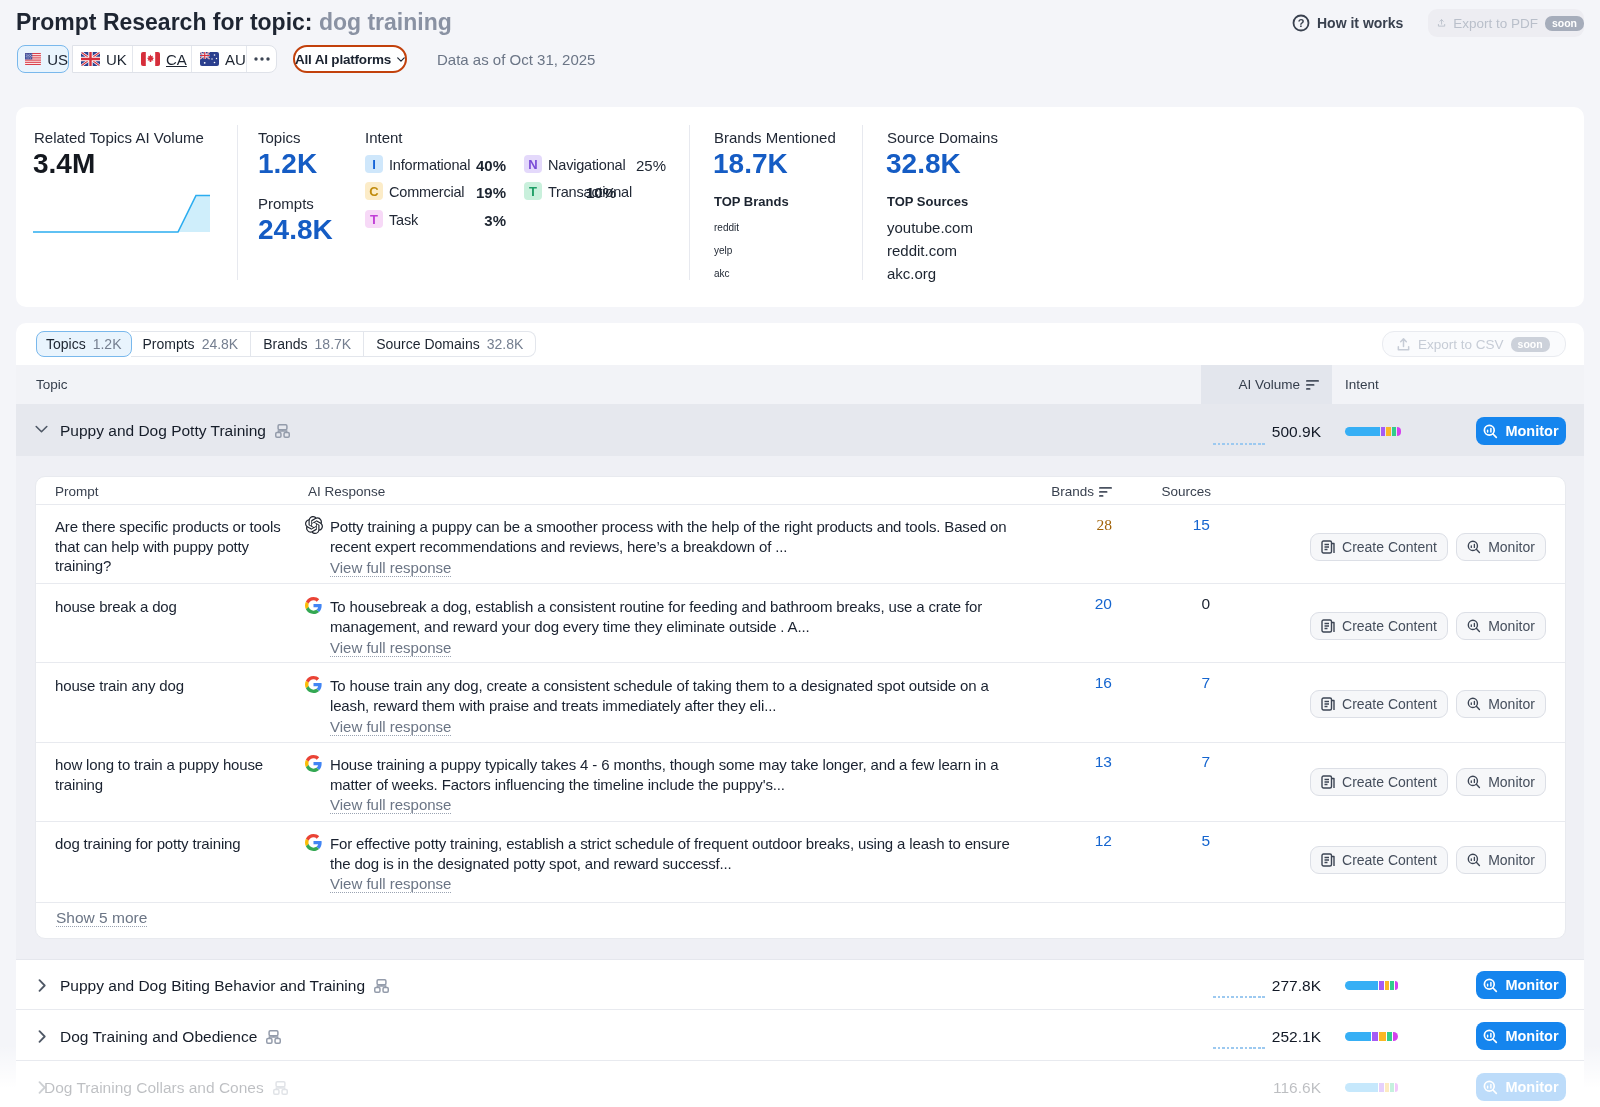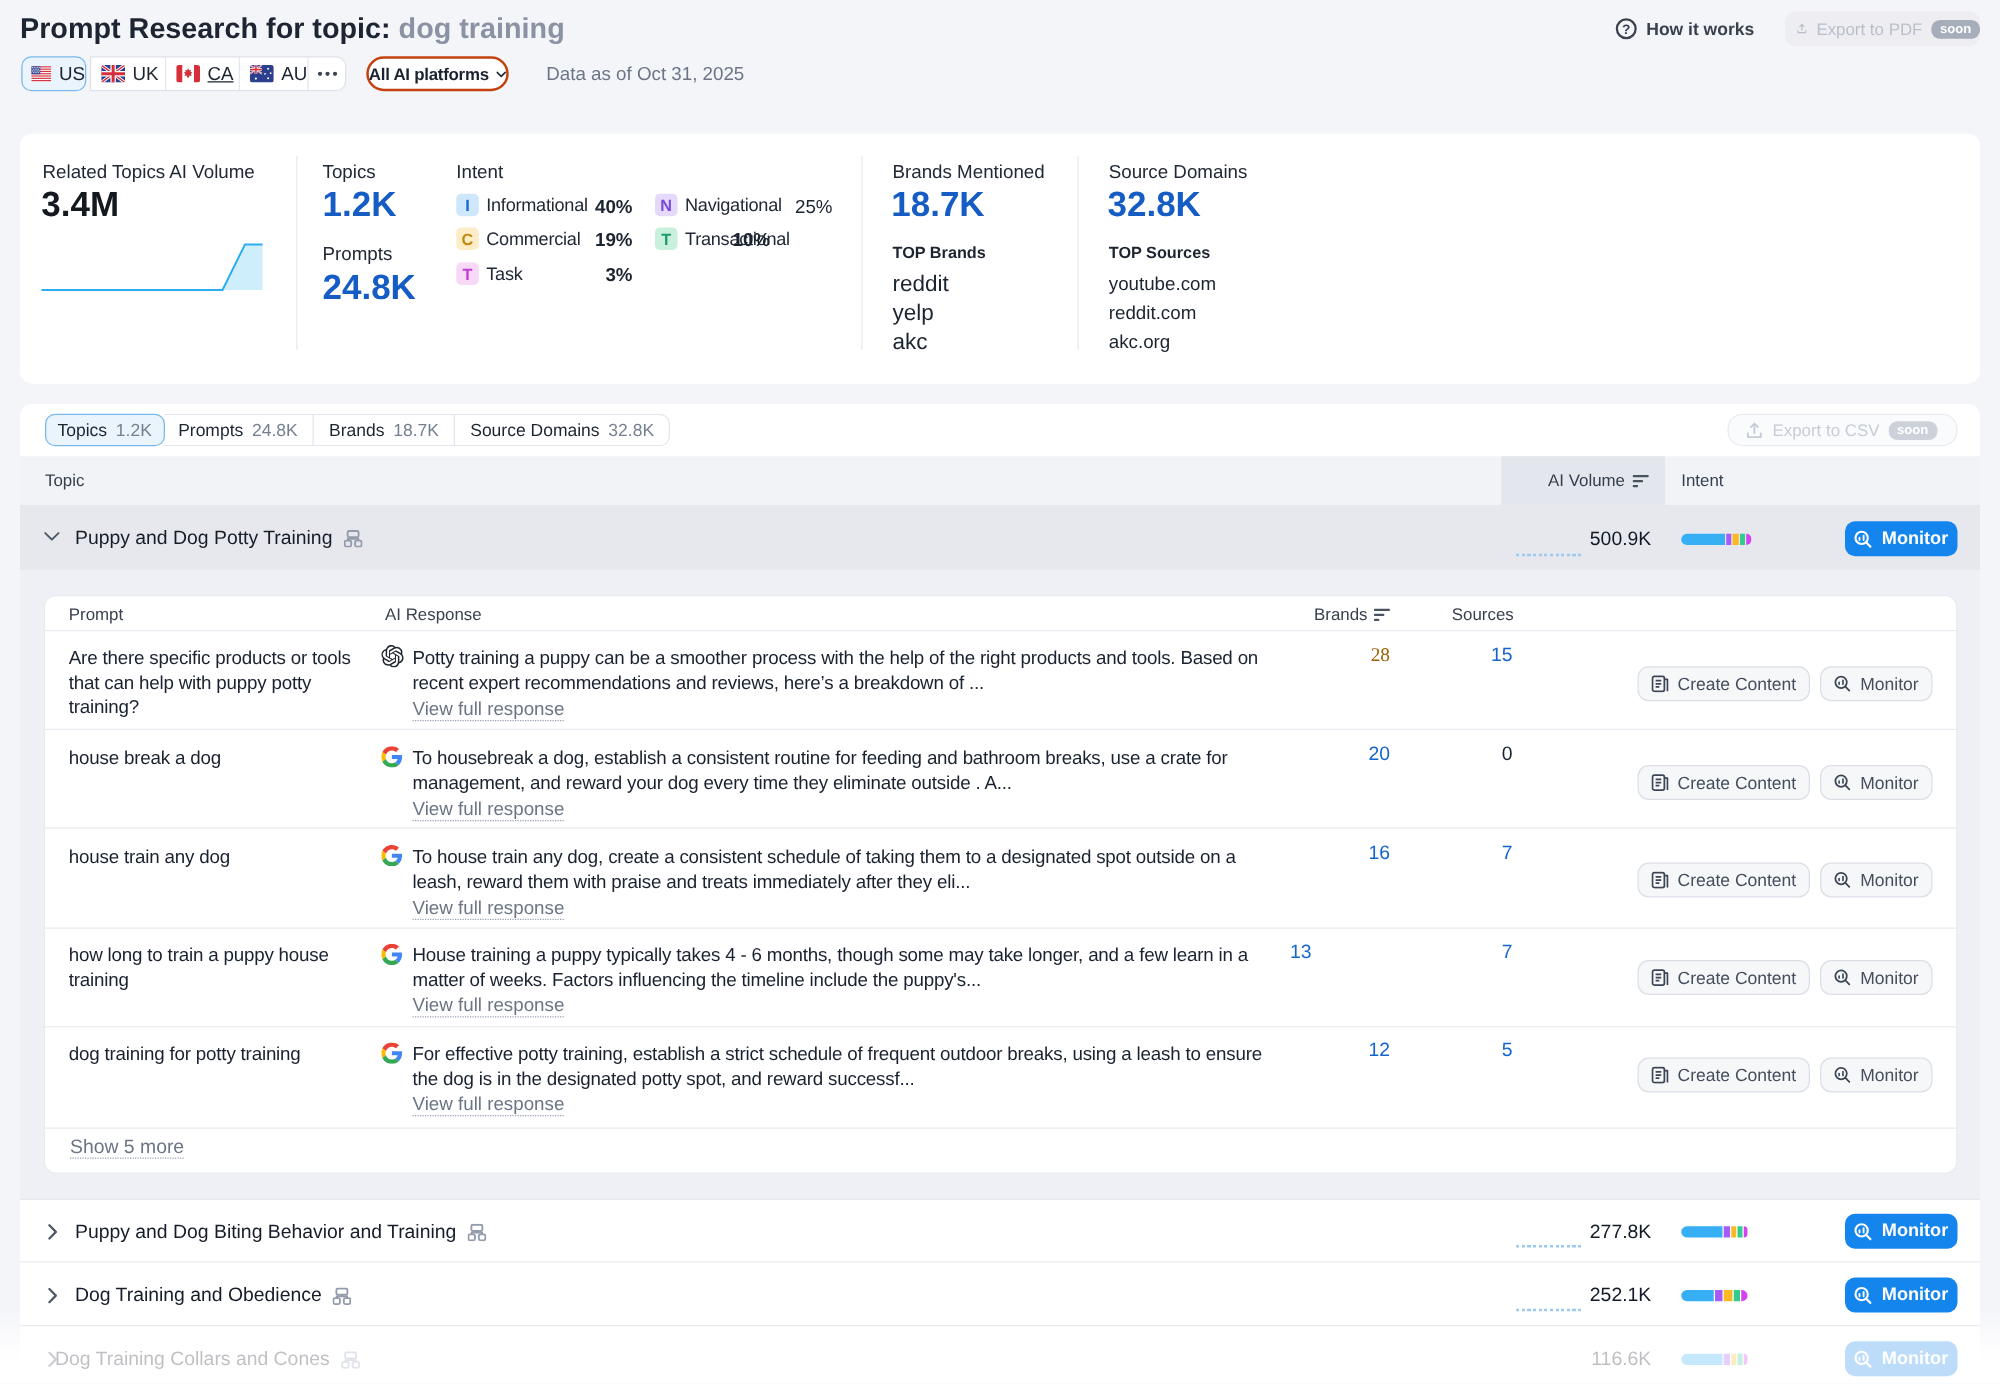--- a/index.html
+++ b/index.html
@@ -164,21 +164,21 @@
 
 <div class="badge18" style="left:365px; top:210px; background:#f7d9f7; color:#c13ed6;">T</div>
 <div class="ilbl" style="left:389px; top:212px;">Task</div>
 <div class="abs" style="left:426px; top:212px; width:80px; text-align:right; font-size:15px; font-weight:bold;">3%</div>
 
 <div class="vline" style="left:689px; top:125px; height:155px;"></div>
 
 <div class="abs lbl" style="left:714px; top:129px;">Brands Mentioned</div>
 <div class="abs blue-num" style="left:713px; top:148px;">18.7K</div>
 <div class="abs" style="left:714px; top:194px; font-size:13px; font-weight:bold; color:#1c2430;">TOP Brands</div>
-<div class="abs" style="left:714px; top:216px; font-size:18px; line-height:23px; color:#1c2430;">reddit<br>yelp<br>akc</div>
+<div class="abs" style="left:714px; top:216px; font-size:10px; line-height:23px; color:#1c2430;">reddit<br>yelp<br>akc</div>
 
 <div class="vline" style="left:862px; top:125px; height:155px;"></div>
 
 <div class="abs lbl" style="left:887px; top:129px;">Source Domains</div>
 <div class="abs blue-num" style="left:886px; top:148px;">32.8K</div>
 <div class="abs" style="left:887px; top:194px; font-size:13px; font-weight:bold; color:#1c2430;">TOP Sources</div>
 <div class="abs" style="left:887px; top:216px; font-size:15px; line-height:23px; color:#1c2430;">youtube.com<br>reddit.com<br>akc.org</div>
 
 <div class="card" style="left:16px; top:323px; width:1568px; height:784px; border-radius:10px 10px 0 0;"></div>
 
@@ -332,21 +332,21 @@
 
 <div class="abs" style="left:55px; top:755px; width:470px; font-size:15px; line-height:19.7px; white-space:nowrap; letter-spacing:-0.15px; color:#1a2230;">how long to train a puppy house<br>training</div>
 <svg class="abs" style="left:305px; top:755px;" width="17" height="17" viewBox="0 0 48 48">
     <path fill="#EA4335" d="M24 9.5c3.54 0 6.71 1.22 9.21 3.6l6.85-6.85C35.9 2.38 30.47 0 24 0 14.62 0 6.51 5.38 2.56 13.22l7.98 6.19C12.43 13.72 17.74 9.5 24 9.5z"></path>
     <path fill="#4285F4" d="M46.98 24.55c0-1.57-.15-3.09-.38-4.55H24v9.02h12.94c-.58 2.96-2.26 5.48-4.78 7.18l7.73 6c4.51-4.18 7.09-10.36 7.09-17.65z"></path>
     <path fill="#FBBC05" d="M10.53 28.59c-.48-1.45-.76-2.99-.76-4.59s.27-3.14.76-4.59l-7.98-6.19C.92 16.46 0 20.12 0 24c0 3.88.92 7.54 2.56 10.78l7.97-6.19z"></path>
     <path fill="#34A853" d="M24 48c6.48 0 11.93-2.13 15.89-5.81l-7.73-6c-2.15 1.45-4.92 2.3-8.16 2.3-6.26 0-11.57-4.22-13.47-9.91l-7.98 6.19C6.51 42.62 14.62 48 24 48z"></path>
   </svg>
 <div class="abs" style="left:330px; top:755px; font-size:15px; line-height:19.7px; white-space:nowrap; letter-spacing:-0.15px; color:#1a2230;">House training a puppy typically takes 4 - 6 months, though some may take longer, and a few learn in a<br>matter of weeks. Factors influencing the timeline include the puppy's...</div>
 <div class="abs" style="left:330px; top:796px; font-size:15px;"><span class="grey-link">View full response</span></div>
-<div class="abs" style="left:1032px; top:753px; width:80px; text-align:left; font-size:15.5px; color:#1565cf;">13</div>
+<div class="abs" style="left:1032px; top:753px; width:80px; text-align:right; font-size:15.5px; color:#1565cf;">13</div>
 <div class="abs" style="left:1130px; top:753px; width:80px; text-align:right; font-size:15.5px; color:#1565cf;">7</div>
 <div class="ibtn" style="left:1310px; top:768px; width:138px; height:28px;"><svg width="14" height="14" viewBox="0 0 14 14" fill="none" stroke="#3c4554" stroke-width="1.4" stroke-linejoin="round">
       <rect x="1" y="1" width="9.5" height="12" rx="1.5"></rect>
       <path d="M3.5 4.5h4.5M3.5 7h4.5M3.5 9.5h3M10.5 3.5H13v9.5"></path>
     </svg>Create Content</div>
 <div class="ibtn" style="left:1456px; top:768px; width:90px; height:28px;"><svg width="14" height="14" viewBox="0 0 15 15" fill="none">
       <circle cx="6.3" cy="6.3" r="4.9" stroke="#3c4554" stroke-width="1.5"></circle>
       <path d="M10 10l3.3 3.3" stroke="#3c4554" stroke-width="1.5" stroke-linecap="round"></path>
       <path d="M4.6 8V6.2M7.9 8V4.6" stroke="#3c4554" stroke-width="1.4" stroke-linecap="round"></path>
     </svg>Monitor</div>

